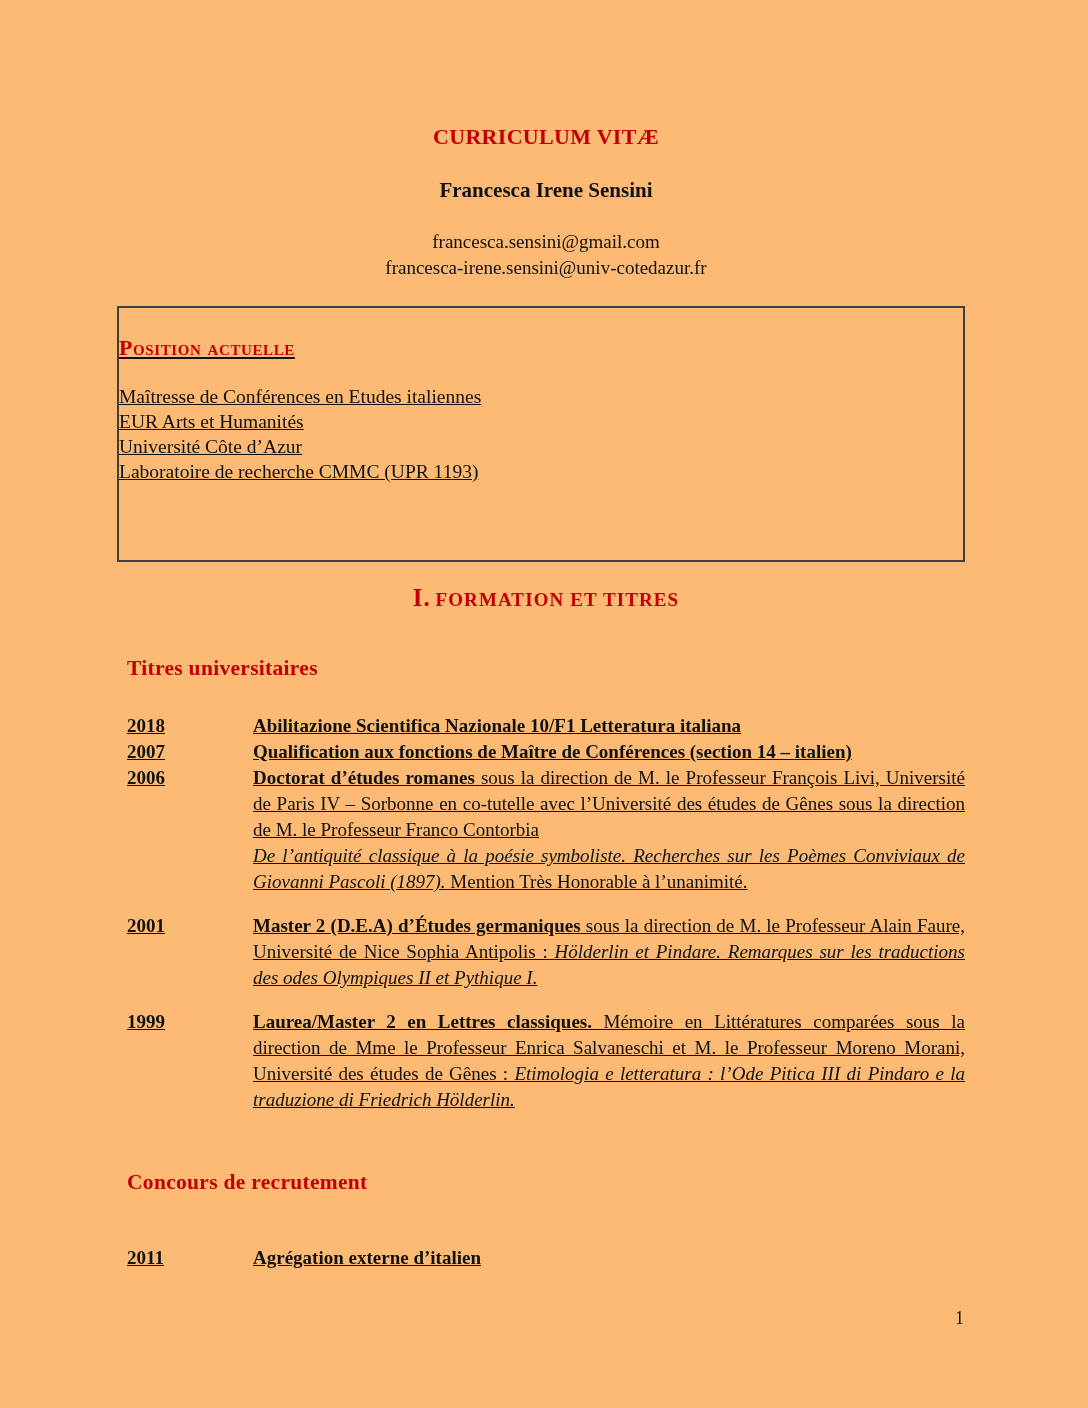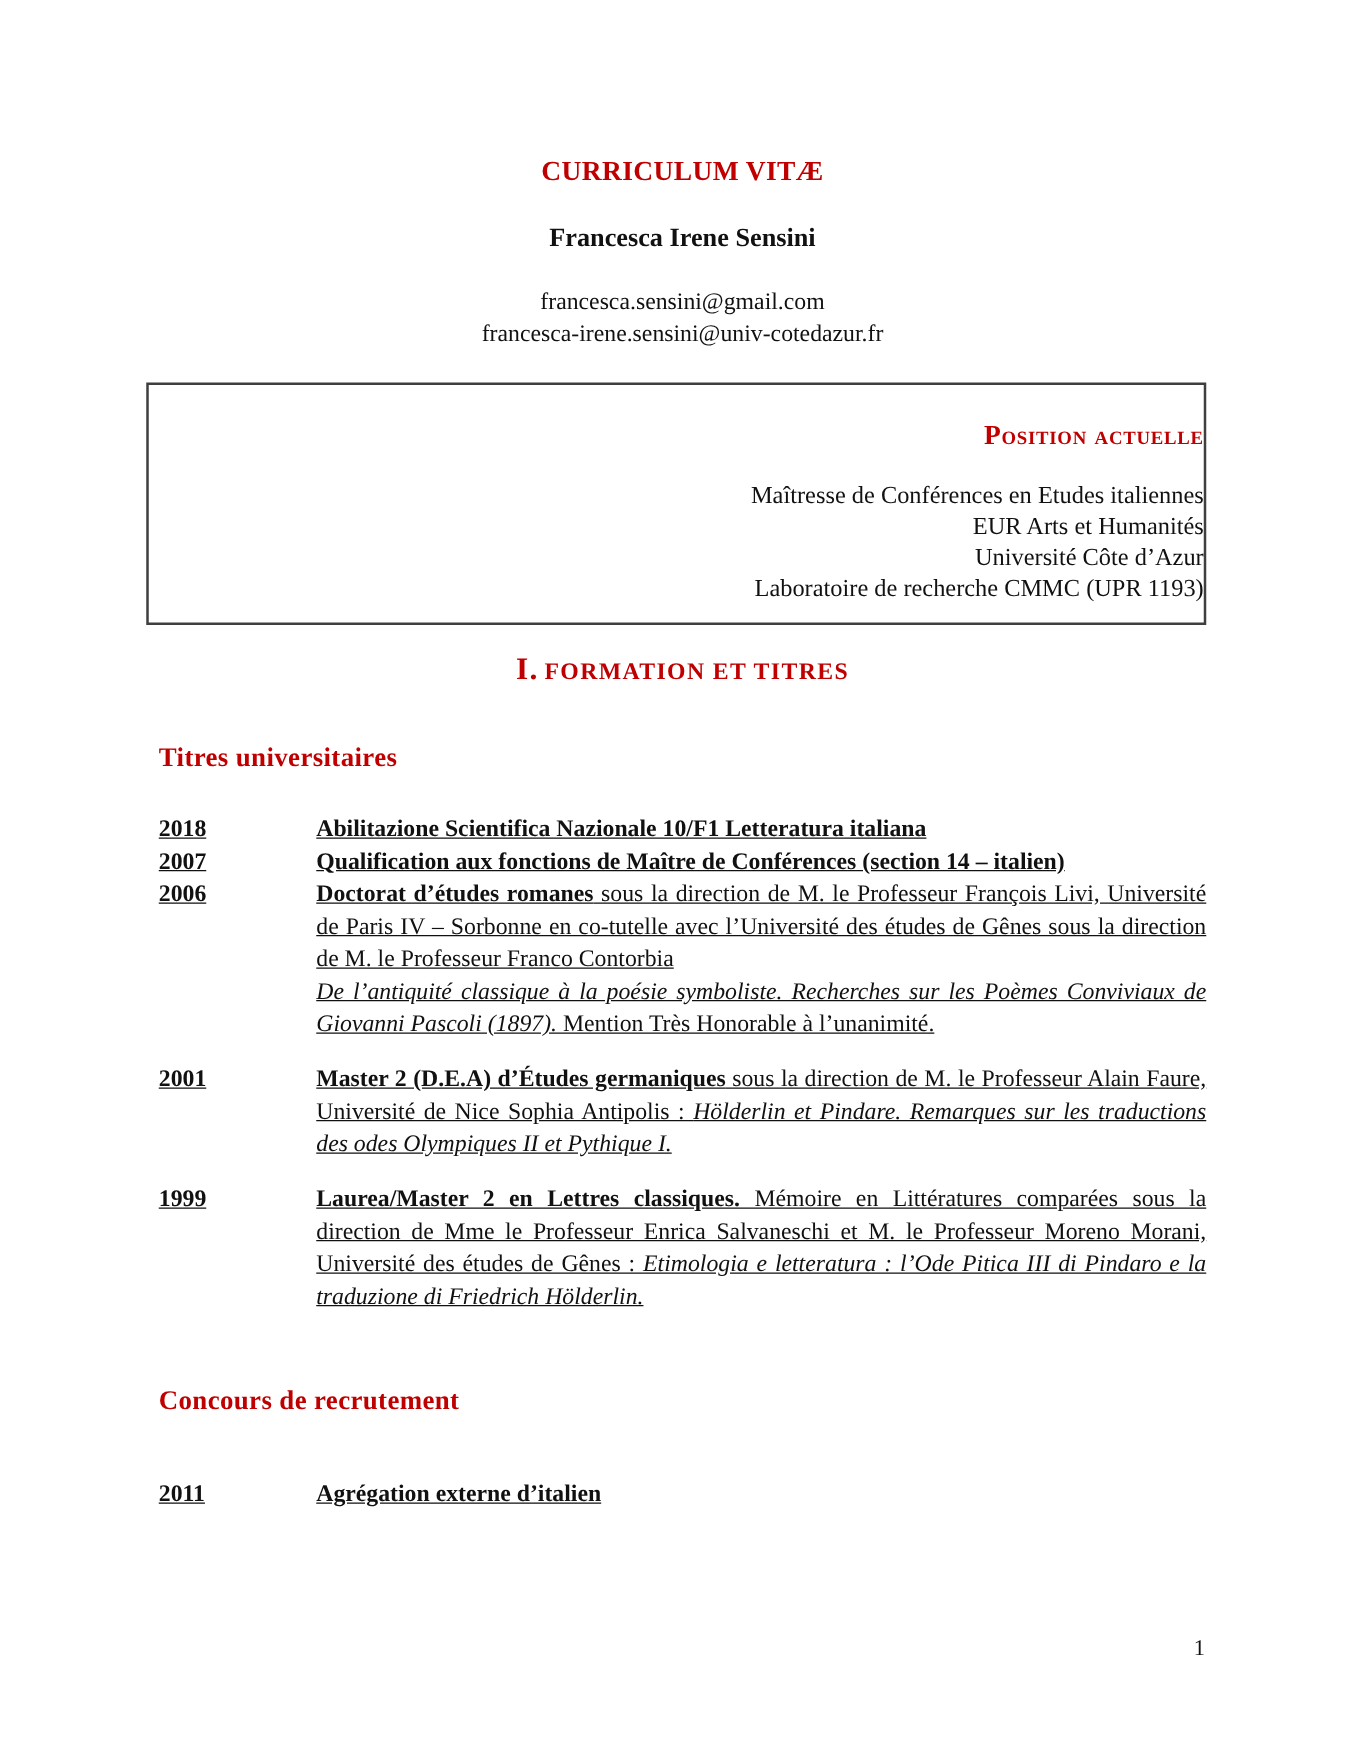--- a/index.html
+++ b/index.html
@@ -2,21 +2,21 @@
 <html><head>
 <meta charset="utf-8">
 <style>
   * { margin: 0; padding: 0; box-sizing: border-box; }
   html, body { background: #e9e9e9; }
   .page {
     position: relative;
     width: 1088px;
     height: 1408px;
     margin: 0 auto;
-    background: #ffffff;
+    background: #fdba74;
     font-family: "Liberation Serif", "DejaVu Serif", serif;
     color: #111111;
     font-size: 19px;
     line-height: 26px;
     padding: 124px 123px 0 127px;
     overflow: hidden;
   }
 
   
   .doc-header { text-align: center; }
@@ -33,33 +33,34 @@
     color: #111111;
   }
   .doc-emails { margin-top: 26px; }
   .doc-emails div { line-height: 26px; }
 
   
   .position-box {
     margin-top: 25px;
     margin-left: -10px;
     width: 848px;
-    height: 194px;
+    height: 256px;
     border: 2px solid #3f3f3f;
-    text-align: right;
+    text-align: left;
     padding-top: 27px;
+    text-decoration: underline;
   }
   .box-heading {
     font-weight: bold;
     color: #c00000;
     font-variant: small-caps;
     font-size: 22px;
     letter-spacing: 0.6px;
   }
-  .box-lines { margin-top: 23px; padding-left: 18px; }
+  .box-lines { margin-top: 23px; }
   .box-lines div { line-height: 25px; font-size: 19.5px; }
 
   
   .section-title {
     margin-top: 23px;
     text-align: center;
     font-weight: bold;
     color: #c00000;
   }
   .section-title .numeral { font-size: 25px; letter-spacing: 1px; }

